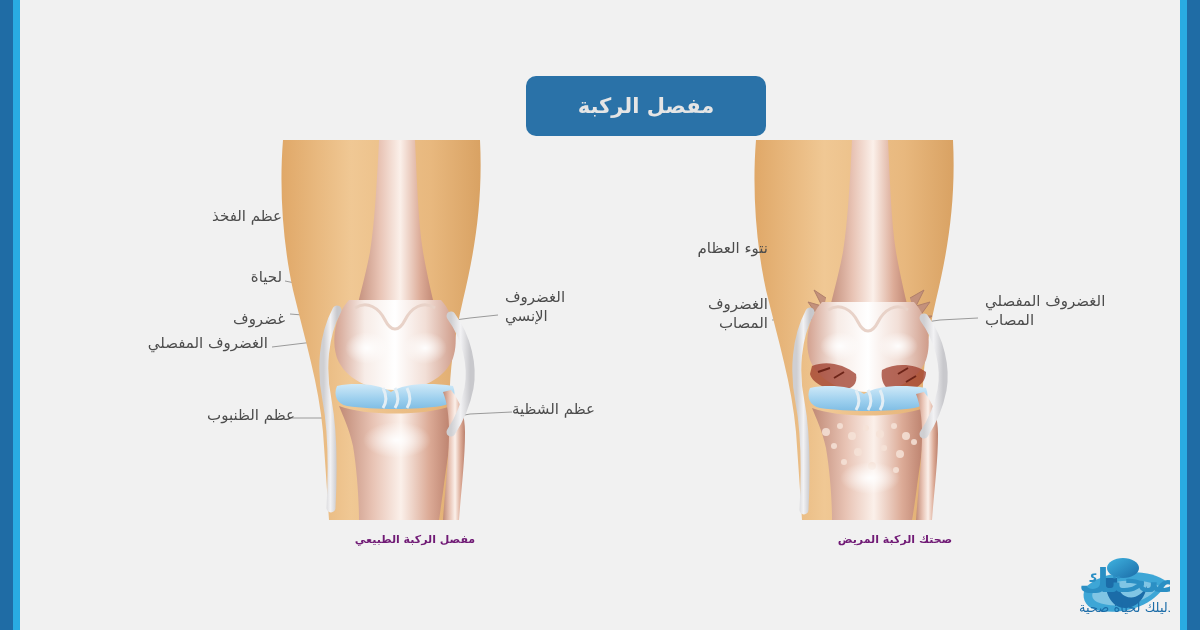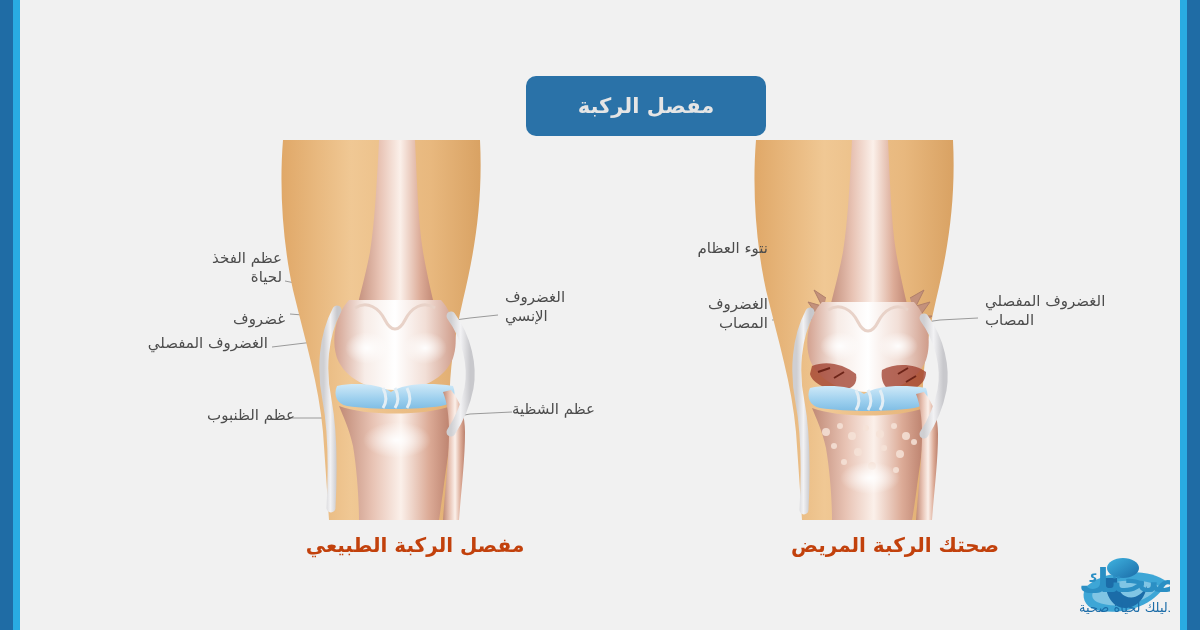--- a/index.html
+++ b/index.html
@@ -41,22 +41,22 @@
     color: #e5e5e5;
     font-size: 21px;
     font-weight: bold;
     letter-spacing: 0.5px;
     margin-left: 30px;
   }
 
   
   .caption {
     position: absolute;
-    color: #c2410c;
-    font-size: 20px;
+    color: #701a75;
+    font-size: 11px;
     font-weight: bold;
     text-align: center;
     width: 300px;
   }
   .caption-left  { left: 265px; top: 533px; }
   .caption-right { left: 745px; top: 533px; }
 
   
   .lbl {
     position: absolute;
@@ -264,21 +264,21 @@
         <circle cx="148" cy="330" r="3"></circle>
     </g>
     <ellipse cx="122" cy="338" rx="30" ry="16" fill="url(#glowR)"></ellipse>
 
     <path d="M176 252 C186 264 190 278 190 294 C190 322 186 352 184 380 L168 380 C170 352 174 320 174 294 C174 278 172 264 168 254 Z" fill="url(#boneR)"></path>
 
     <path d="M62 172 C48 198 46 232 52 262 C58 294 58 332 56 370" fill="none" stroke="url(#ligR)" stroke-width="9" stroke-linecap="round"></path>
     <path d="M176 178 C192 200 198 228 194 250 C190 270 184 282 176 294" fill="none" stroke="url(#ligR)" stroke-width="9" stroke-linecap="round"></path>
   </svg>
 
-  <div class="lbl l" style="left:110px; top:207px; width:172px;margin-top:42px;">عظم الفخذ</div>
+  <div class="lbl l" style="left:110px; top:207px; width:172px;">عظم الفخذ</div>
   <div class="lbl l" style="left:110px; top:268px; width:172px;">لحياة</div>
   <div class="lbl l" style="left:110px; top:310px; width:175px;">غضروف</div>
   <div class="lbl l" style="left:80px; top:334px; width:188px;">الغضروف المفصلي</div>
   <div class="lbl l" style="left:120px; top:406px; width:175px;">عظم الظنبوب</div>
   <div class="lbl r" style="left:505px; top:288px; width:110px;">الغضروف
 الإنسي</div>
   <div class="lbl r" style="left:512px; top:400px; width:140px;">عظم الشظية</div>
 
   <div class="lbl l" style="left:600px; top:239px; width:168px;">نتوء العظام</div>
   <div class="lbl l" style="left:600px; top:295px; width:168px;">الغضروف

